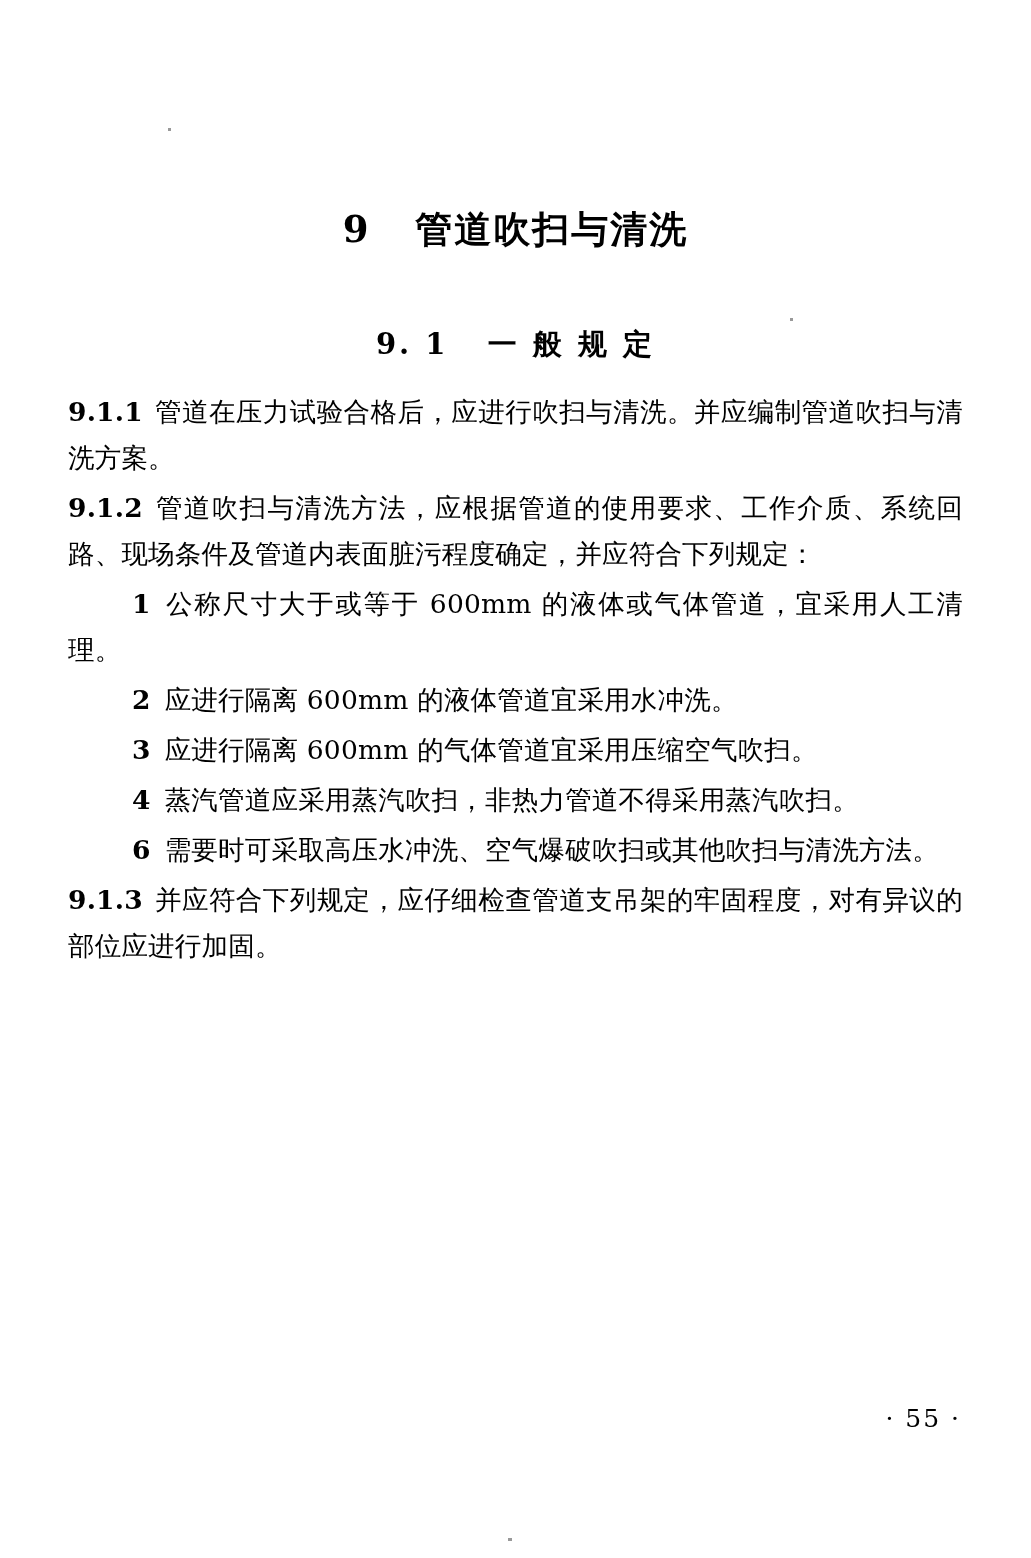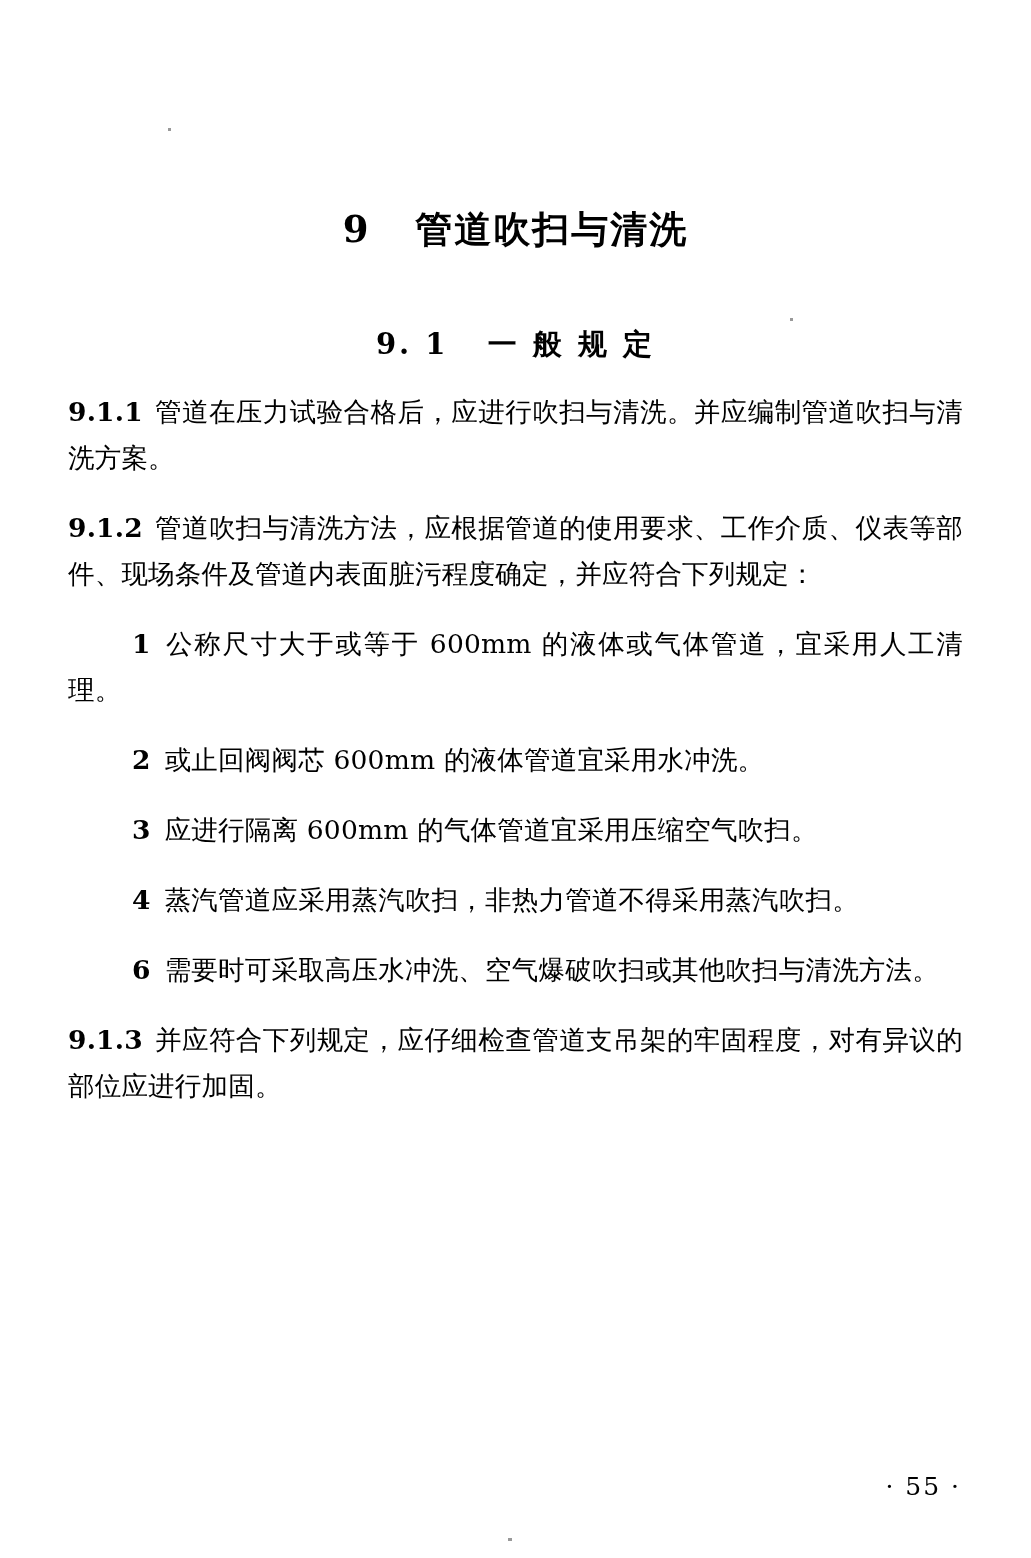--- a/index.html
+++ b/index.html
@@ -47,21 +47,21 @@
     letter-spacing: 3px;
     white-space: pre;
   }
 
   
   .para {
     font-size: 26.5px;
     line-height: 46px;
     text-align: justify;
     text-justify: inter-ideograph;
-    margin: 24px 0 0 0;
+    margin: 4px 0 0 0;
     letter-spacing: 0.2px;
   }
   .para .num {
     font-weight: bold;
     margin-right: 12px;
   }
   .para.item {
     text-indent: 64px;
   }
   .para.item .num {
@@ -69,21 +69,21 @@
     margin-right: 14px;
   }
   .para.clause {
     text-indent: 0;
   }
 
   
   .footer {
     position: absolute;
     right: 70px;
-    top: 1472px;
+    top: 1404px;
     font-size: 25px;
     letter-spacing: 2px;
     white-space: pre;
   }
 
   
   .mark {
     position: absolute;
     background: #999;
   }
@@ -101,25 +101,25 @@
   <div class="mark m3"></div>
 
   <div class="content">
 
     <h1 class="chapter-heading">9   管道吹扫与清洗</h1>
 
     <h2 class="section-heading">9. 1   一 般 规 定</h2>
 
     <p class="para clause"><span class="num">9.1.1</span><span>管道在压力试验合格后，应进行吹扫与清洗。并应编制管道吹扫与清洗方案。</span></p>
 
-    <p class="para clause"><span class="num">9.1.2</span><span>管道吹扫与清洗方法，应根据管道的使用要求、工作介质、仪表等部件、现场条件及管道内表面脏污程度确定，并应符合下列规定：</span></p>
+    <p class="para clause"><span class="num">9.1.2</span><span>管道吹扫与清洗方法，应根据管道的使用要求、工作介质、系统回路、现场条件及管道内表面脏污程度确定，并应符合下列规定：</span></p>
 
     <p class="para item"><span class="num">1</span><span>公称尺寸大于或等于 600mm 的液体或气体管道，宜采用人工清理。</span></p>
 
-    <p class="para item"><span class="num">2</span><span>或止回阀阀芯 600mm 的液体管道宜采用水冲洗。</span></p>
+    <p class="para item"><span class="num">2</span><span>应进行隔离 600mm 的液体管道宜采用水冲洗。</span></p>
 
     <p class="para item"><span class="num">3</span><span>应进行隔离 600mm 的气体管道宜采用压缩空气吹扫。</span></p>
 
     <p class="para item"><span class="num">4</span><span>蒸汽管道应采用蒸汽吹扫，非热力管道不得采用蒸汽吹扫。</span></p>
 
 
     <p class="para item"><span class="num">6</span><span>需要时可采取高压水冲洗、空气爆破吹扫或其他吹扫与清洗方法。</span></p>
 
     <p class="para clause"><span class="num">9.1.3</span><span>并应符合下列规定，应仔细检查管道支吊架的牢固程度，对有异议的部位应进行加固。</span></p>
 

